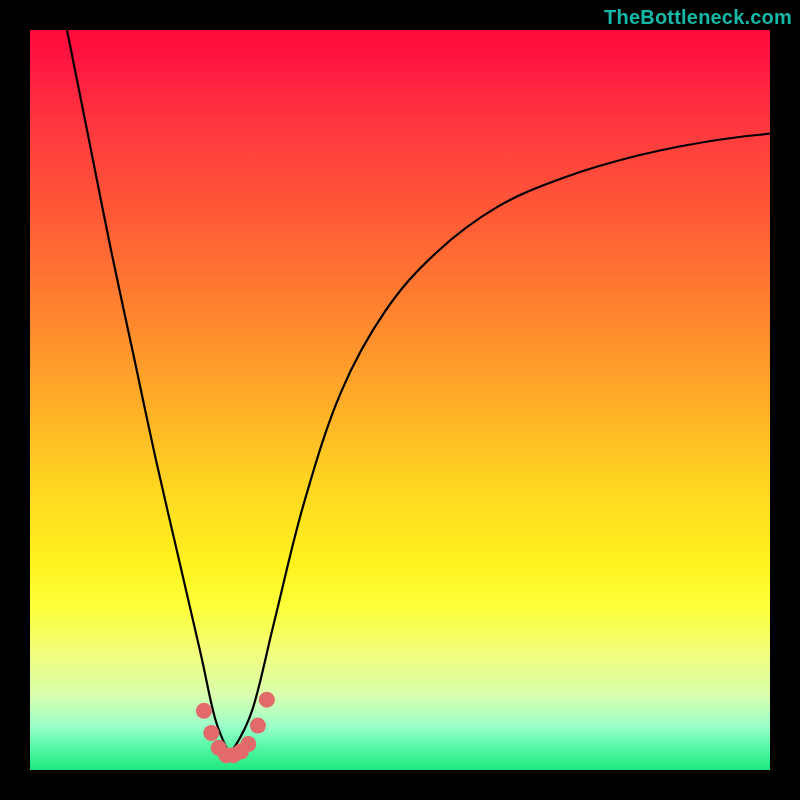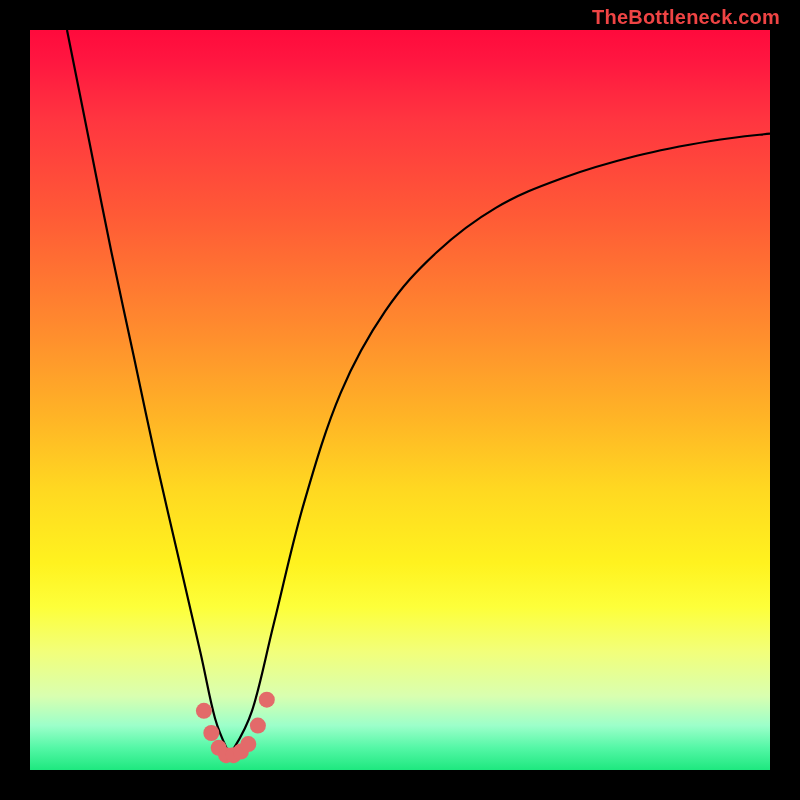--- a/index.html
+++ b/index.html
@@ -44,24 +44,24 @@
       #f2ff7a 84%,
       #d9ffb0 90%,
       #9cffca 94%,
       #54f7a6 97%,
       #1ee87f 100%
     );
   }
   .watermark {
     position: absolute;
     top: 6px;
-    right: 20px;
+    right: 8px;
     font-size: 20px;
     font-weight: 600;
-    color: #ef4444;
+    color: #14b8a6;
     letter-spacing: 0.2px;
     user-select: none;
   }
   svg.curves {
     position: absolute;
     inset: 0;
   }
   .curve {
     fill: none;
     stroke: #000;

